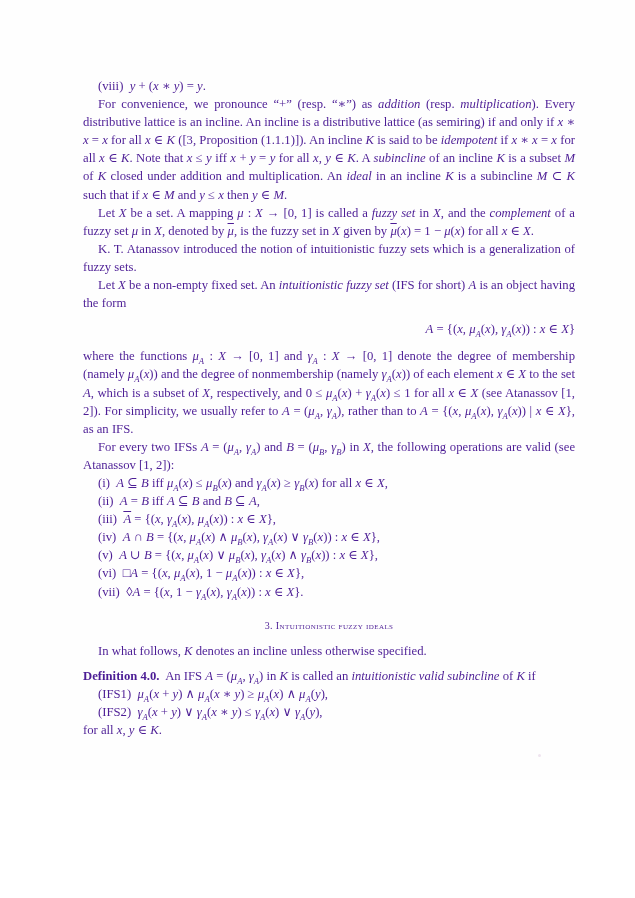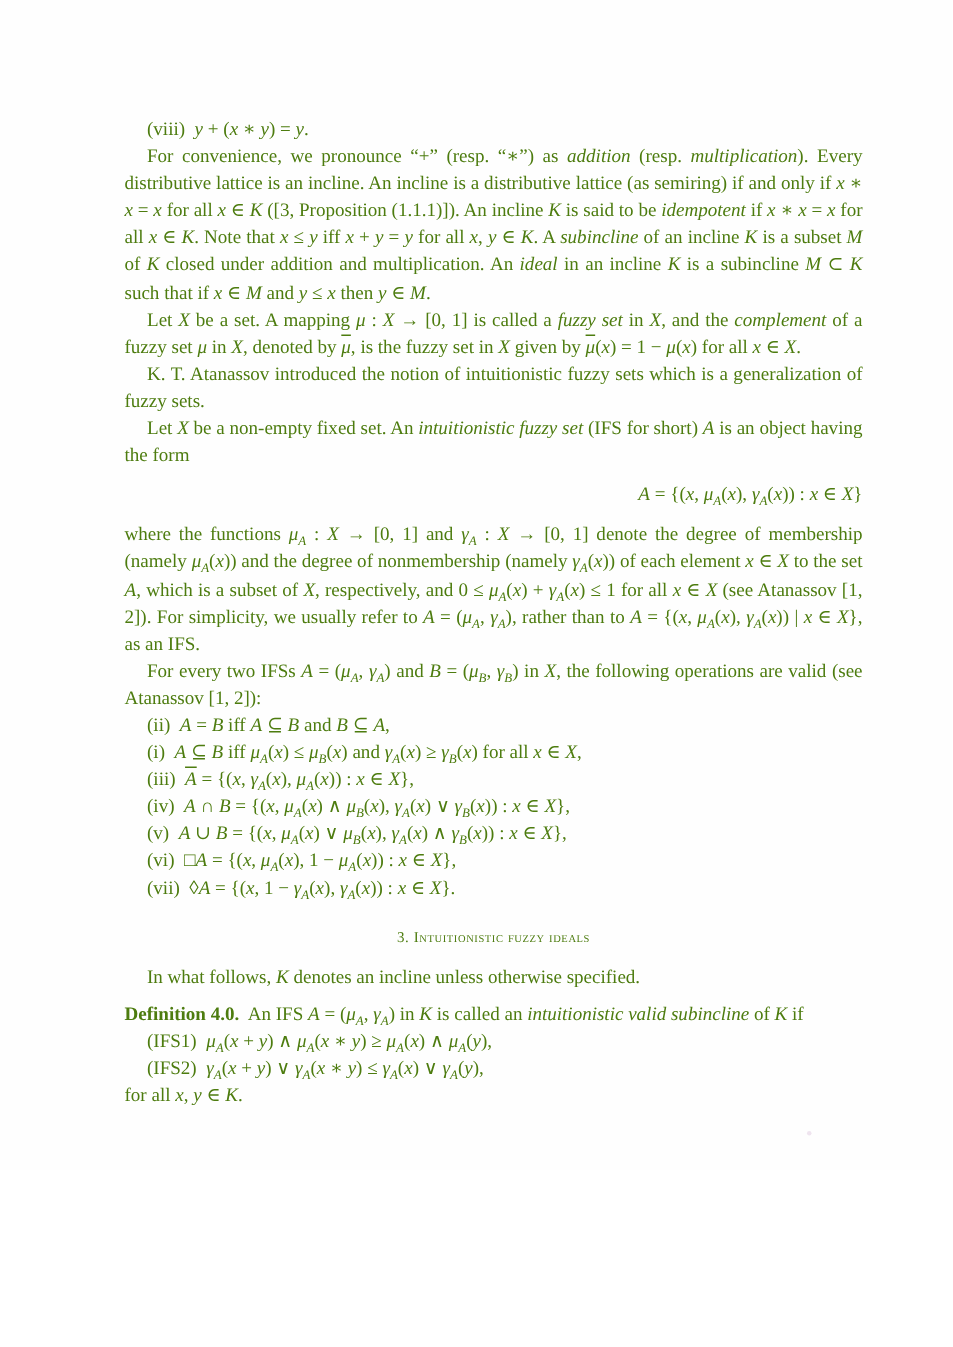--- a/index.html
+++ b/index.html
@@ -1,20 +1,20 @@
 <!DOCTYPE html>
 <html><head>
 <meta charset="utf-8">
 <style>
   html,body{margin:0;padding:0;background:#ffffff;}
   .page{
     position:relative;
     width:635px;height:780px;
     background:#fefefde8;background-color:#fefefe;
-    color:#4d7c0f;
+    color:#4c1d95;
     font-family:"Liberation Serif","DejaVu Serif",serif;
     overflow:hidden;
   }
   .text-block{
     position:absolute;left:83px;top:77px;width:492px;
     font-size:12.7px;line-height:18.1px;
     text-align:justify;
   }
   .text-block p{margin:0;}
   i{font-style:italic;}
@@ -54,22 +54,22 @@
 
     <p class="ind">Let <i>X</i> be a non-empty fixed set. An <i>intuitionistic fuzzy set</i> (IFS for short) <i>A</i> is an object having the form</p>
 
     <div class="formula"><i>A</i> = {(<i>x</i>, <i>μ<sub>A</sub></i>(<i>x</i>), <i>γ<sub>A</sub></i>(<i>x</i>)) : <i>x</i> ∈ <i>X</i>}</div>
 
     <p>where the functions <i>μ<sub>A</sub></i> : <i>X</i> → [0, 1] and <i>γ<sub>A</sub></i> : <i>X</i> → [0, 1] denote the degree of membership (namely <i>μ<sub>A</sub></i>(<i>x</i>)) and the degree of nonmembership (namely <i>γ<sub>A</sub></i>(<i>x</i>)) of each element <i>x</i> ∈ <i>X</i> to the set <i>A</i>, which is a subset of <i>X</i>, respectively, and 0 ≤ <i>μ<sub>A</sub></i>(<i>x</i>) + <i>γ<sub>A</sub></i>(<i>x</i>) ≤ 1 for all <i>x</i> ∈ <i>X</i> (see Atanassov [1, 2]). For simplicity, we usually refer to <i>A</i> = (<i>μ<sub>A</sub></i>, <i>γ<sub>A</sub></i>), rather than to <i>A</i> = {(<i>x</i>, <i>μ<sub>A</sub></i>(<i>x</i>), <i>γ<sub>A</sub></i>(<i>x</i>)) | <i>x</i> ∈ <i>X</i>}, as an IFS.</p>
 
     <p class="ind">For every two IFSs <i>A</i> = (<i>μ<sub>A</sub></i>, <i>γ<sub>A</sub></i>) and <i>B</i> = (<i>μ<sub>B</sub></i>, <i>γ<sub>B</sub></i>) in <i>X</i>, the following operations are valid (see Atanassov [1, 2]):</p>
 
     <div>
+      <p class="hang">(i)&nbsp; <i>A</i> ⊆ <i>B</i> iff <i>μ<sub>A</sub></i>(<i>x</i>) ≤ <i>μ<sub>B</sub></i>(<i>x</i>) and <i>γ<sub>A</sub></i>(<i>x</i>) ≥ <i>γ<sub>B</sub></i>(<i>x</i>) for all <i>x</i> ∈ <i>X</i>,</p>
       <p class="hang">(ii)&nbsp; <i>A</i> = <i>B</i> iff <i>A</i> ⊆ <i>B</i> and <i>B</i> ⊆ <i>A</i>,</p>
-      <p class="hang">(i)&nbsp; <i>A</i> ⊆ <i>B</i> iff <i>μ<sub>A</sub></i>(<i>x</i>) ≤ <i>μ<sub>B</sub></i>(<i>x</i>) and <i>γ<sub>A</sub></i>(<i>x</i>) ≥ <i>γ<sub>B</sub></i>(<i>x</i>) for all <i>x</i> ∈ <i>X</i>,</p>
       <p class="hang">(iii)&nbsp; <span class="ov"><i>A</i></span> = {(<i>x</i>, <i>γ<sub>A</sub></i>(<i>x</i>), <i>μ<sub>A</sub></i>(<i>x</i>)) : <i>x</i> ∈ <i>X</i>},</p>
       <p class="hang">(iv)&nbsp; <i>A</i> ∩ <i>B</i> = {(<i>x</i>, <i>μ<sub>A</sub></i>(<i>x</i>) ∧ <i>μ<sub>B</sub></i>(<i>x</i>), <i>γ<sub>A</sub></i>(<i>x</i>) ∨ <i>γ<sub>B</sub></i>(<i>x</i>)) : <i>x</i> ∈ <i>X</i>},</p>
       <p class="hang">(v)&nbsp; <i>A</i> ∪ <i>B</i> = {(<i>x</i>, <i>μ<sub>A</sub></i>(<i>x</i>) ∨ <i>μ<sub>B</sub></i>(<i>x</i>), <i>γ<sub>A</sub></i>(<i>x</i>) ∧ <i>γ<sub>B</sub></i>(<i>x</i>)) : <i>x</i> ∈ <i>X</i>},</p>
       <p class="hang">(vi)&nbsp; □<i>A</i> = {(<i>x</i>, <i>μ<sub>A</sub></i>(<i>x</i>), 1 − <i>μ<sub>A</sub></i>(<i>x</i>)) : <i>x</i> ∈ <i>X</i>},</p>
       <p class="hang">(vii)&nbsp; ◊<i>A</i> = {(<i>x</i>, 1 − <i>γ<sub>A</sub></i>(<i>x</i>), <i>γ<sub>A</sub></i>(<i>x</i>)) : <i>x</i> ∈ <i>X</i>}.</p>
     </div>
 
     <p class="sec">3. Intuitionistic fuzzy ideals</p>
 
     <p class="ind">In what follows, <i>K</i> denotes an incline unless otherwise specified.</p>

